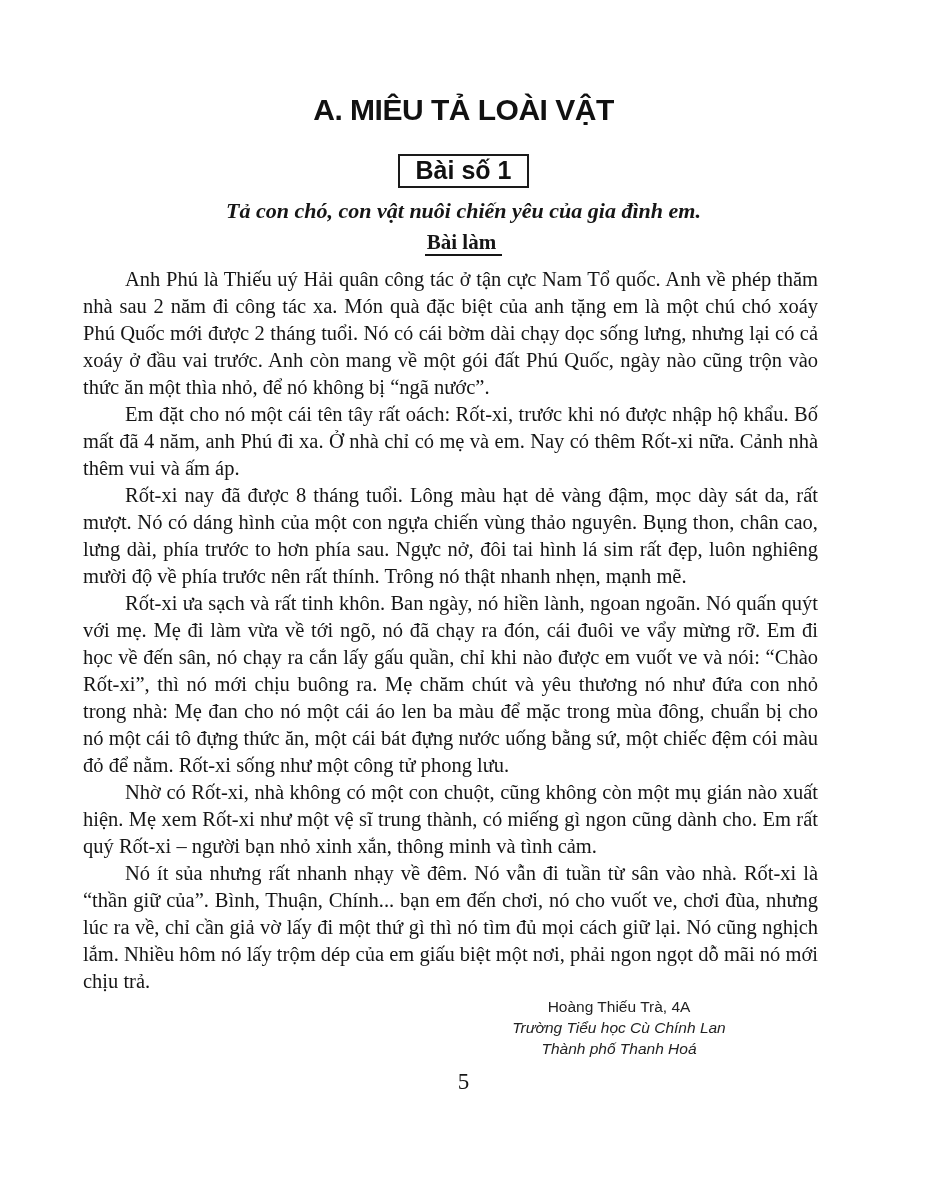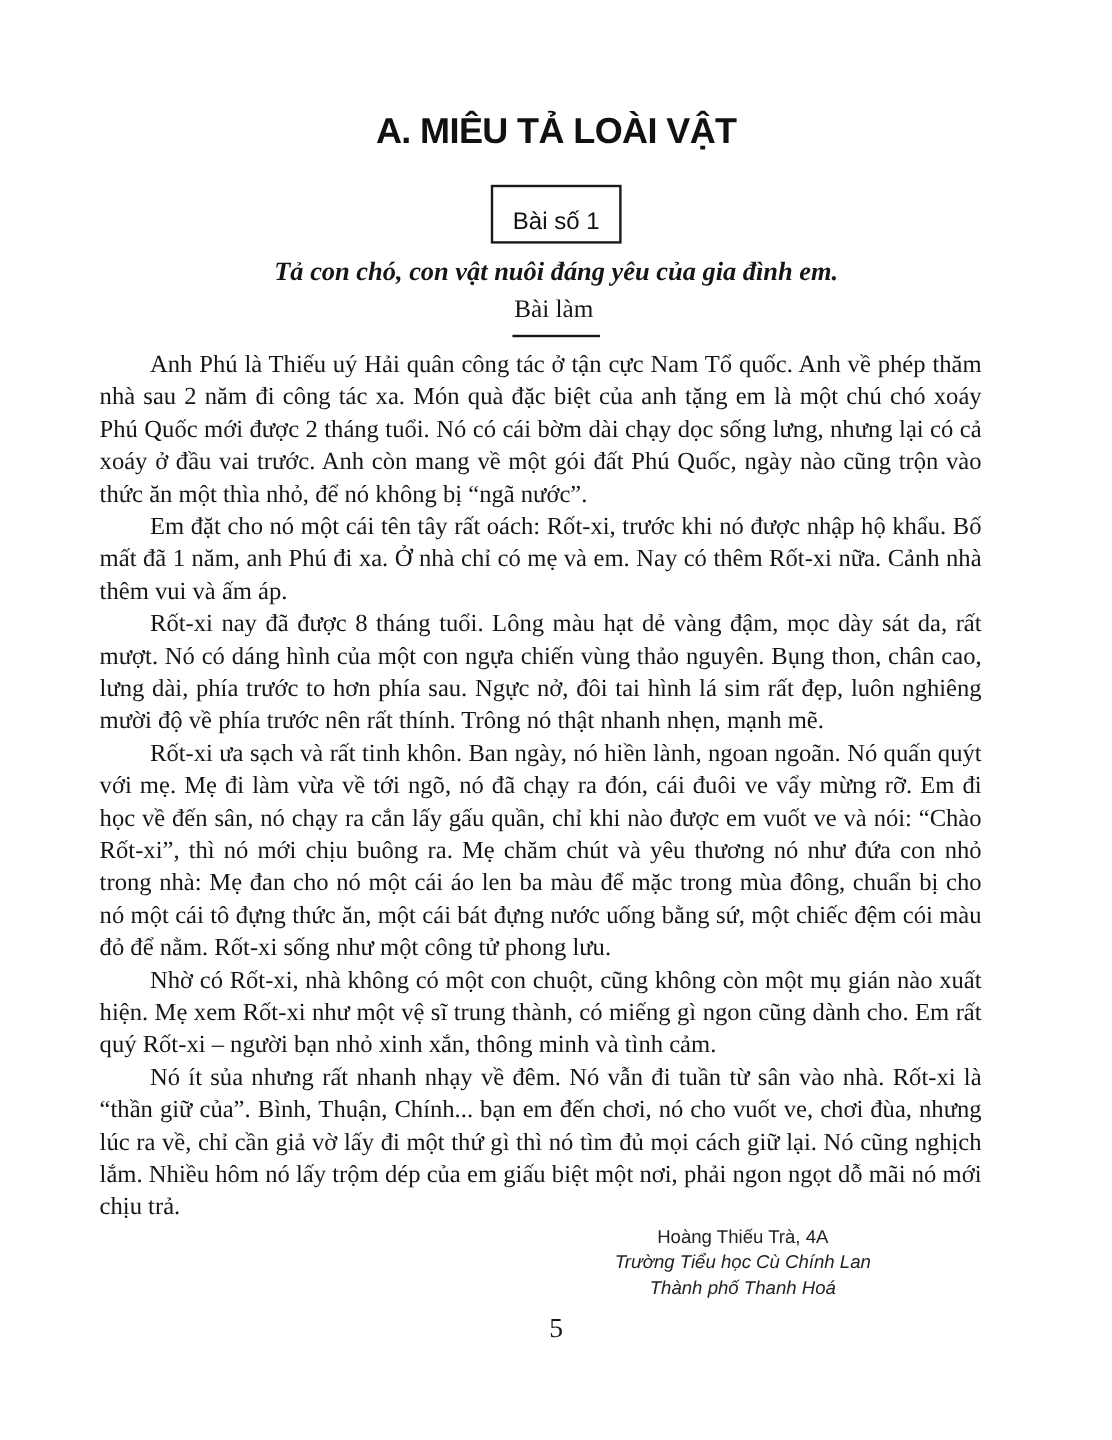--- a/index.html
+++ b/index.html
@@ -25,47 +25,47 @@
     letter-spacing: -0.5px;
     color: #111111;
   }
   .badge-row {
     margin-top: 29px;
     text-align: center;
   }
   .lesson-badge {
     display: inline-block;
     border: 2.5px solid #1a1a1a;
-    padding: 18px 16px 5px 16px;
+    padding: 3px 16px 5px 16px;
     font-family: "Liberation Sans", "DejaVu Sans", sans-serif;
-    font-weight: normal;
-    font-size: 20px;
+    font-weight: bold;
+    font-size: 25px;
     line-height: 22px;
     color: #111111;
     background: #ffffff;
   }
   .essay-prompt {
     margin: 11px 0 0 0;
     text-align: center;
     font-weight: bold;
     font-style: italic;
     font-size: 22px;
     line-height: 24px;
   }
   .essay-heading-row {
     margin-top: 9px;
     text-align: center;
   }
   .essay-heading {
     display: inline-block;
-    font-weight: normal;
+    font-weight: bold;
     font-size: 21px;
     line-height: 20px;
     border-bottom: 2px solid #161616;
-    padding: 0 6px 12px 2px;
+    padding: 0 6px 2px 2px;
   }
   .essay-title {
     margin: 7px 0 0 0;
     text-align: center;
     font-weight: bold;
     font-size: 22px;
     line-height: 26px;
   }
   .essay-body {
     margin: 10px 109px 0 83px;
@@ -99,30 +99,30 @@
 <body>
 
 <div class="page">
 
   <h1 class="section-title">A. MIÊU TẢ LOÀI VẬT</h1>
 
   <div class="badge-row">
     <span class="lesson-badge">Bài số 1</span>
   </div>
 
-  <p class="essay-prompt">Tả con chó, con vật nuôi đáng yêu của gia đình em.</p>
+  <p class="essay-prompt">Tả con chó, con vật nuôi chiến yêu của gia đình em.</p>
 
   <div class="essay-heading-row">
     <span class="essay-heading">Bài làm</span>
   </div>
 
 
   <div class="essay-body">
     <p>Anh Phú là Thiếu uý Hải quân công tác ở tận cực Nam Tổ quốc. Anh về phép thăm nhà sau 2 năm đi công tác xa. Món quà đặc biệt của anh tặng em là một chú chó xoáy Phú Quốc mới được 2 tháng tuổi. Nó có cái bờm dài chạy dọc sống lưng, nhưng lại có cả xoáy ở đầu vai trước. Anh còn mang về một gói đất Phú Quốc, ngày nào cũng trộn vào thức ăn một thìa nhỏ, để nó không bị “ngã nước”.</p>
-    <p>Em đặt cho nó một cái tên tây rất oách: Rốt-xi, trước khi nó được nhập hộ khẩu. Bố mất đã 1 năm, anh Phú đi xa. Ở nhà chỉ có mẹ và em. Nay có thêm Rốt-xi nữa. Cảnh nhà thêm vui và ấm áp.</p>
+    <p>Em đặt cho nó một cái tên tây rất oách: Rốt-xi, trước khi nó được nhập hộ khẩu. Bố mất đã 4 năm, anh Phú đi xa. Ở nhà chỉ có mẹ và em. Nay có thêm Rốt-xi nữa. Cảnh nhà thêm vui và ấm áp.</p>
     <p>Rốt-xi nay đã được 8 tháng tuổi. Lông màu hạt dẻ vàng đậm, mọc dày sát da, rất mượt. Nó có dáng hình của một con ngựa chiến vùng thảo nguyên. Bụng thon, chân cao, lưng dài, phía trước to hơn phía sau. Ngực nở, đôi tai hình lá sim rất đẹp, luôn nghiêng mười độ về phía trước nên rất thính. Trông nó thật nhanh nhẹn, mạnh mẽ.</p>
     <p>Rốt-xi ưa sạch và rất tinh khôn. Ban ngày, nó hiền lành, ngoan ngoãn. Nó quấn quýt với mẹ. Mẹ đi làm vừa về tới ngõ, nó đã chạy ra đón, cái đuôi ve vẩy mừng rỡ. Em đi học về đến sân, nó chạy ra cắn lấy gấu quần, chỉ khi nào được em vuốt ve và nói: “Chào Rốt-xi”, thì nó mới chịu buông ra. Mẹ chăm chút và yêu thương nó như đứa con nhỏ trong nhà: Mẹ đan cho nó một cái áo len ba màu để mặc trong mùa đông, chuẩn bị cho nó một cái tô đựng thức ăn, một cái bát đựng nước uống bằng sứ, một chiếc đệm cói màu đỏ để nằm. Rốt-xi sống như một công tử phong lưu.</p>
     <p>Nhờ có Rốt-xi, nhà không có một con chuột, cũng không còn một mụ gián nào xuất hiện. Mẹ xem Rốt-xi như một vệ sĩ trung thành, có miếng gì ngon cũng dành cho. Em rất quý Rốt-xi – người bạn nhỏ xinh xắn, thông minh và tình cảm.</p>
     <p>Nó ít sủa nhưng rất nhanh nhạy về đêm. Nó vẫn đi tuần từ sân vào nhà. Rốt-xi là “thần giữ của”. Bình, Thuận, Chính... bạn em đến chơi, nó cho vuốt ve, chơi đùa, nhưng lúc ra về, chỉ cần giả vờ lấy đi một thứ gì thì nó tìm đủ mọi cách giữ lại. Nó cũng nghịch lắm. Nhiều hôm nó lấy trộm dép của em giấu biệt một nơi, phải ngon ngọt dỗ mãi nó mới chịu trả.</p>
   </div>
 
   <div class="signature">
     <div>Hoàng Thiếu Trà, 4A</div>
     <div class="italic">Trường Tiểu học Cù Chính Lan</div>
     <div class="italic">Thành phố Thanh Hoá</div>

